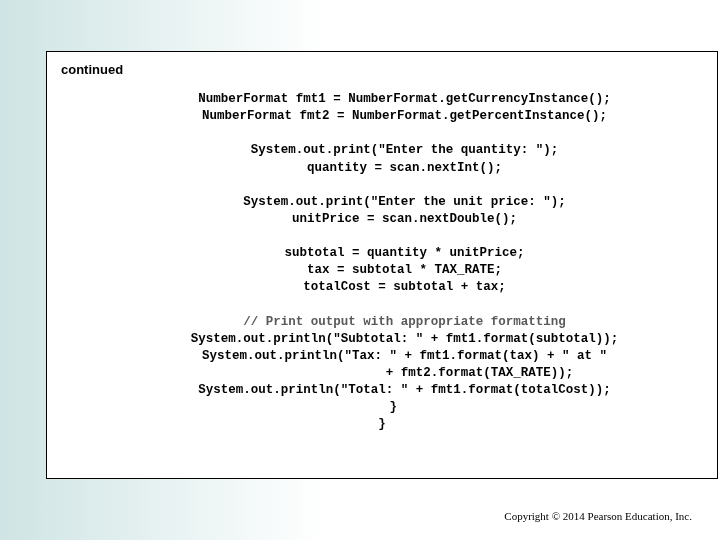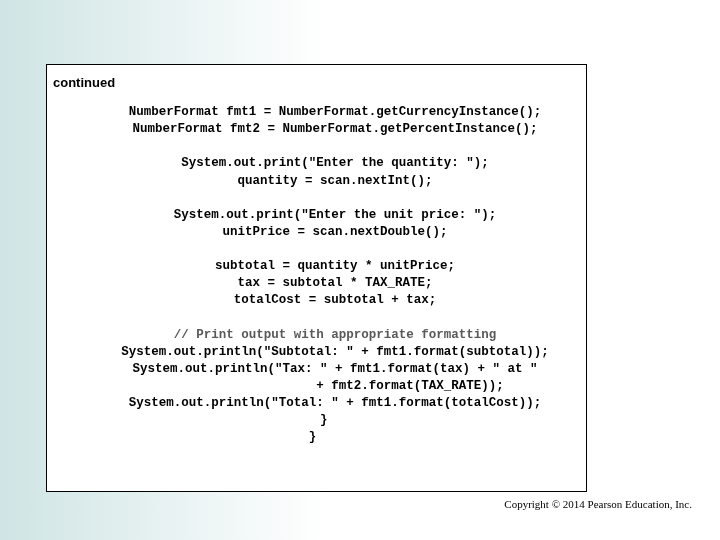--- a/index.html
+++ b/index.html
@@ -13,27 +13,27 @@
   .slide {
     width: 720px;
     height: 540px;
     background: linear-gradient(to right, #cfe4e4 0%, #ffffff 45%, #ffffff 100%);
     position: relative;
     box-sizing: border-box;
   }
   .code-box {
     position: absolute;
     left: 46px;
-    top: 64px;
-    width: 541px;
+    top: 51px;
+    width: 672px;
     height: 428px;
     background: #ffffff;
     border: 1.5px solid #000000;
     box-sizing: border-box;
-    padding: 10px 12px 10px 4px;
+    padding: 10px 12px 10px 12px;
   }
   .continued {
     font-family: Arial, Helvetica, sans-serif;
     font-size: 13px;
     font-weight: bold;
     color: #000000;
     margin: 0 0 14px 2px;
   }
   pre.code {
     font-family: "Courier New", Courier, monospace;
@@ -44,21 +44,21 @@
     line-height: 1.37;
     white-space: pre;
     text-align: center;
   }
   pre.code .comment {
     color: #595959;
   }
   .copyright {
     position: absolute;
     right: 28px;
-    bottom: 30px;
+    bottom: 18px;
     font-size: 11px;
     color: #000000;
     font-family: "Times New Roman", Times, serif;
   }
 </style>
 </head>
 <body>
 
 <div class="slide">
 

